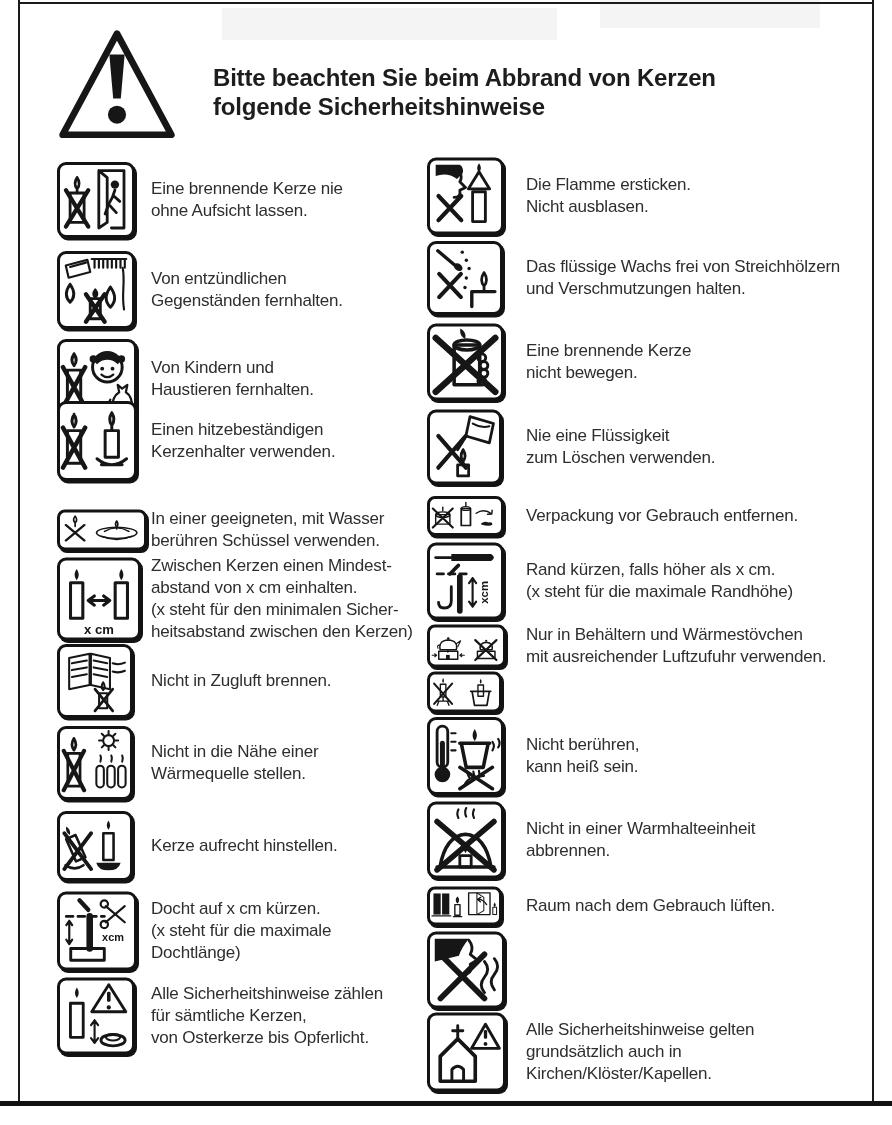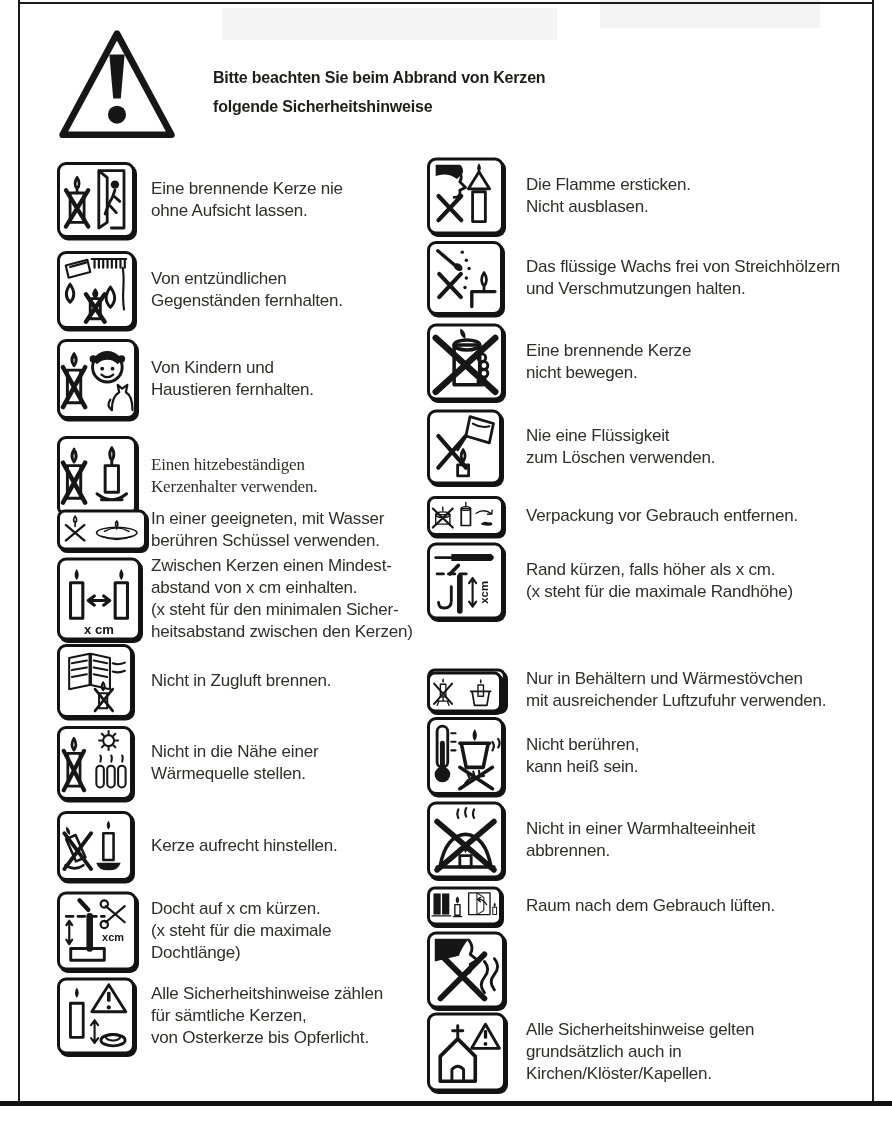--- a/index.html
+++ b/index.html
@@ -5,21 +5,21 @@
   html,body{margin:0;padding:0;background:#fff;}
   #page{position:relative;width:892px;height:1125px;background:#fff;overflow:hidden;
         font-family:"Liberation Sans",sans-serif;color:#2a2a28;}
   .border-v{position:absolute;top:0;width:2px;height:1103px;background:#1a1a1a;}
   .border-top{position:absolute;top:2px;left:18px;width:856px;height:2px;background:#1a1a1a;}
   .border-bottom{position:absolute;top:1101px;left:0;width:892px;height:5px;background:#111;}
   .smudge{position:absolute;background:#f4f4f4;}
 
   
   .warn-tri{position:absolute;left:55px;top:26px;width:124px;height:120px;}
-  .title{position:absolute;left:213px;top:63px;font-size:16px;line-height:29px;font-weight:bold;
+  .title{position:absolute;left:213px;top:63px;font-size:24px;line-height:29px;font-weight:bold;
          color:#1d1d1b;letter-spacing:-0.2px;}
 
   
   .item{position:absolute;}
   .icon{position:absolute;left:0;top:50%;transform:translateY(-50%);
         background:#fff;border:3px solid #131313;border-radius:9px;
         box-shadow:2px 2.5px 0 #131313;box-sizing:border-box;}
   .icon svg{display:block;width:100%;height:100%;}
   .item-text{position:absolute;top:50%;transform:translateY(-50%);
              white-space:pre-line;font-size:17px;line-height:22px;letter-spacing:-0.2px;color:#2e2e2c;}
@@ -103,21 +103,21 @@
           <circle class="fl" cx="71" cy="36" r="2.6"></circle>
         <path class="st3" d="M56,44q8,7 16,0"></path>
         <path class="st3" d="M70,92c0,-12 3,-20 10,-24l-2,-10l6,5l7,-5l-2,10c7,4 9,12 9,24"></path>
         <path class="st3" d="M70,92q-8,-6 -2,-14"></path>
       </svg>
     </div>
     <div class="item-text">Von Kindern und
 Haustieren fernhalten.</div>
   </div>
 
-  <div class="item col-l" style="left:57px;top:436px;width:380px;height:80px;font-family:Liberation Serif, serif;">
+  <div class="item col-l" style="left:57px;top:401px;width:380px;height:80px;">
     <div class="icon" style="width:80px;height:80px;">
       <svg viewBox="0 0 100 100">
         <path class="st4" d="M19,14c4,6.5 4,11.5 0,17c-4,-5.5 -4,-10.5 0,-17"></path>
         <rect class="st4" x="10" y="36" width="18" height="44"></rect>
         <path class="st" d="M4,32L34,86M34,32L4,86"></path>
         <path class="st4" d="M70,12c4,6.5 4,11.5 0,17c-4,-5.5 -4,-10.5 0,-17M70,29v7"></path>
         <rect class="st4" x="61" y="36" width="18" height="36"></rect>
         <path class="st4" d="M50,74q20,16 40,0M56,82h28"></path>
       </svg>
     </div>
@@ -336,21 +336,21 @@
         <path class="st" style="stroke-width:8" d="M42,44v48"></path>
         <path class="st4" d="M30,58v20q0,10 -10,10q-8,0 -8,-8"></path>
         <path class="st3" d="M60,46v40M60,46l-5,7M60,46l5,7M60,86l-5,-7M60,86l5,-7"></path>
         <text transform="rotate(-90 82 66)" x="82" y="66" font-size="16" text-anchor="middle">xcm</text>
       </svg>
     </div>
     <div class="item-text">Rand kürzen, falls höher als x cm.
 (x steht für die maximale Randhöhe)</div>
   </div>
 
-  <div class="item col-r" style="left:427px;top:624px;width:460px;height:43px;margin-top:44px;">
+  <div class="item col-r" style="left:427px;top:624px;width:460px;height:43px;">
     <div class="icon" style="width:79px;height:43px;border-radius:8px;">
       <svg viewBox="0 0 200 100" preserveAspectRatio="none">
         <rect class="st4" x="24" y="64" width="52" height="22"></rect>
         <rect class="fl" x="44" y="74" width="10" height="12"></rect>
         <path class="fl" d="M49,58c3,4.5 3,8 0,11c-3,-3 -3,-6.5 0,-11"></path>
         <path class="st3" d="M6,75h12M18,75l-5,-4M18,75l-5,4M94,75h-12M82,75l5,-4M82,75l5,4"></path>
         <path class="st4" d="M28,60q-6,-24 22,-26q28,2 22,26z"></path>
         <circle class="fl" cx="50" cy="30" r="3.5"></circle>
         <path class="st3" d="M72,44l12,-8l-8,16M28,48q-10,-2 -6,8"></path>
         <rect class="st4" x="130" y="64" width="48" height="20"></rect>

